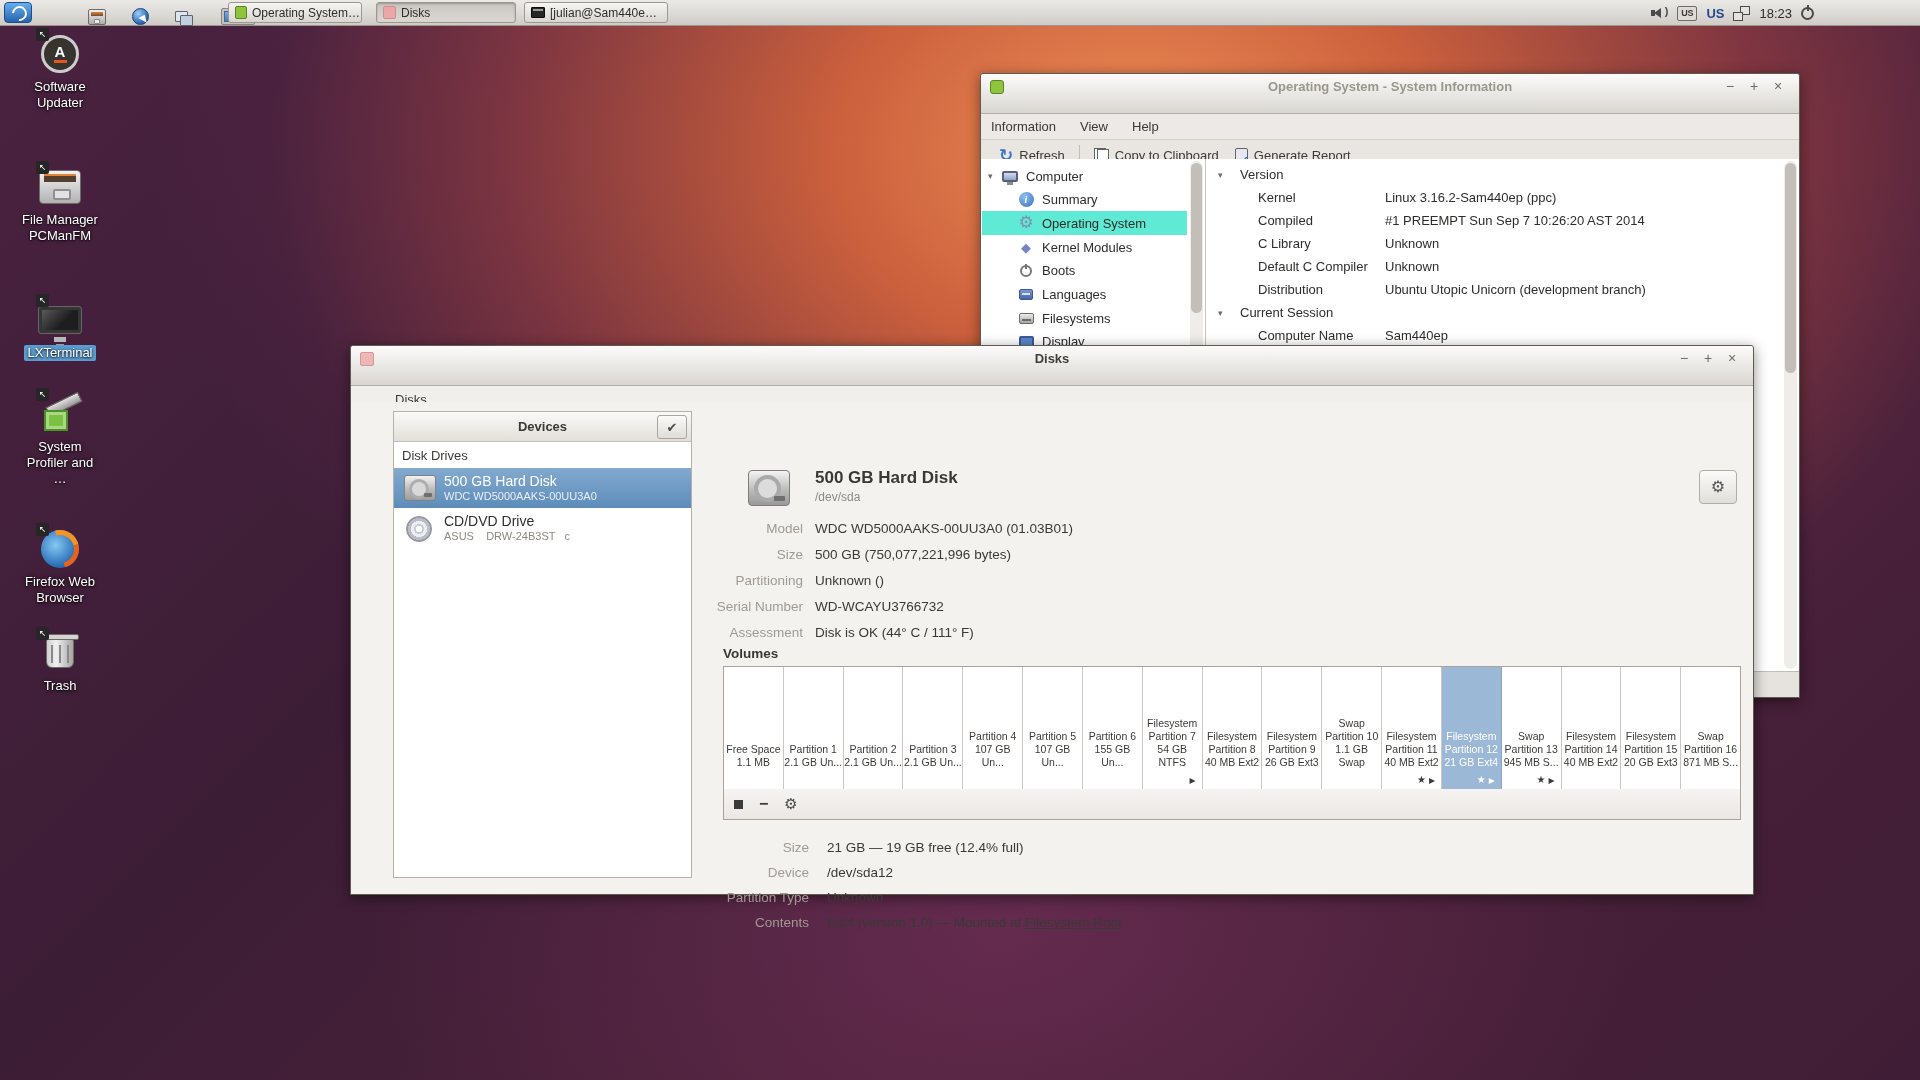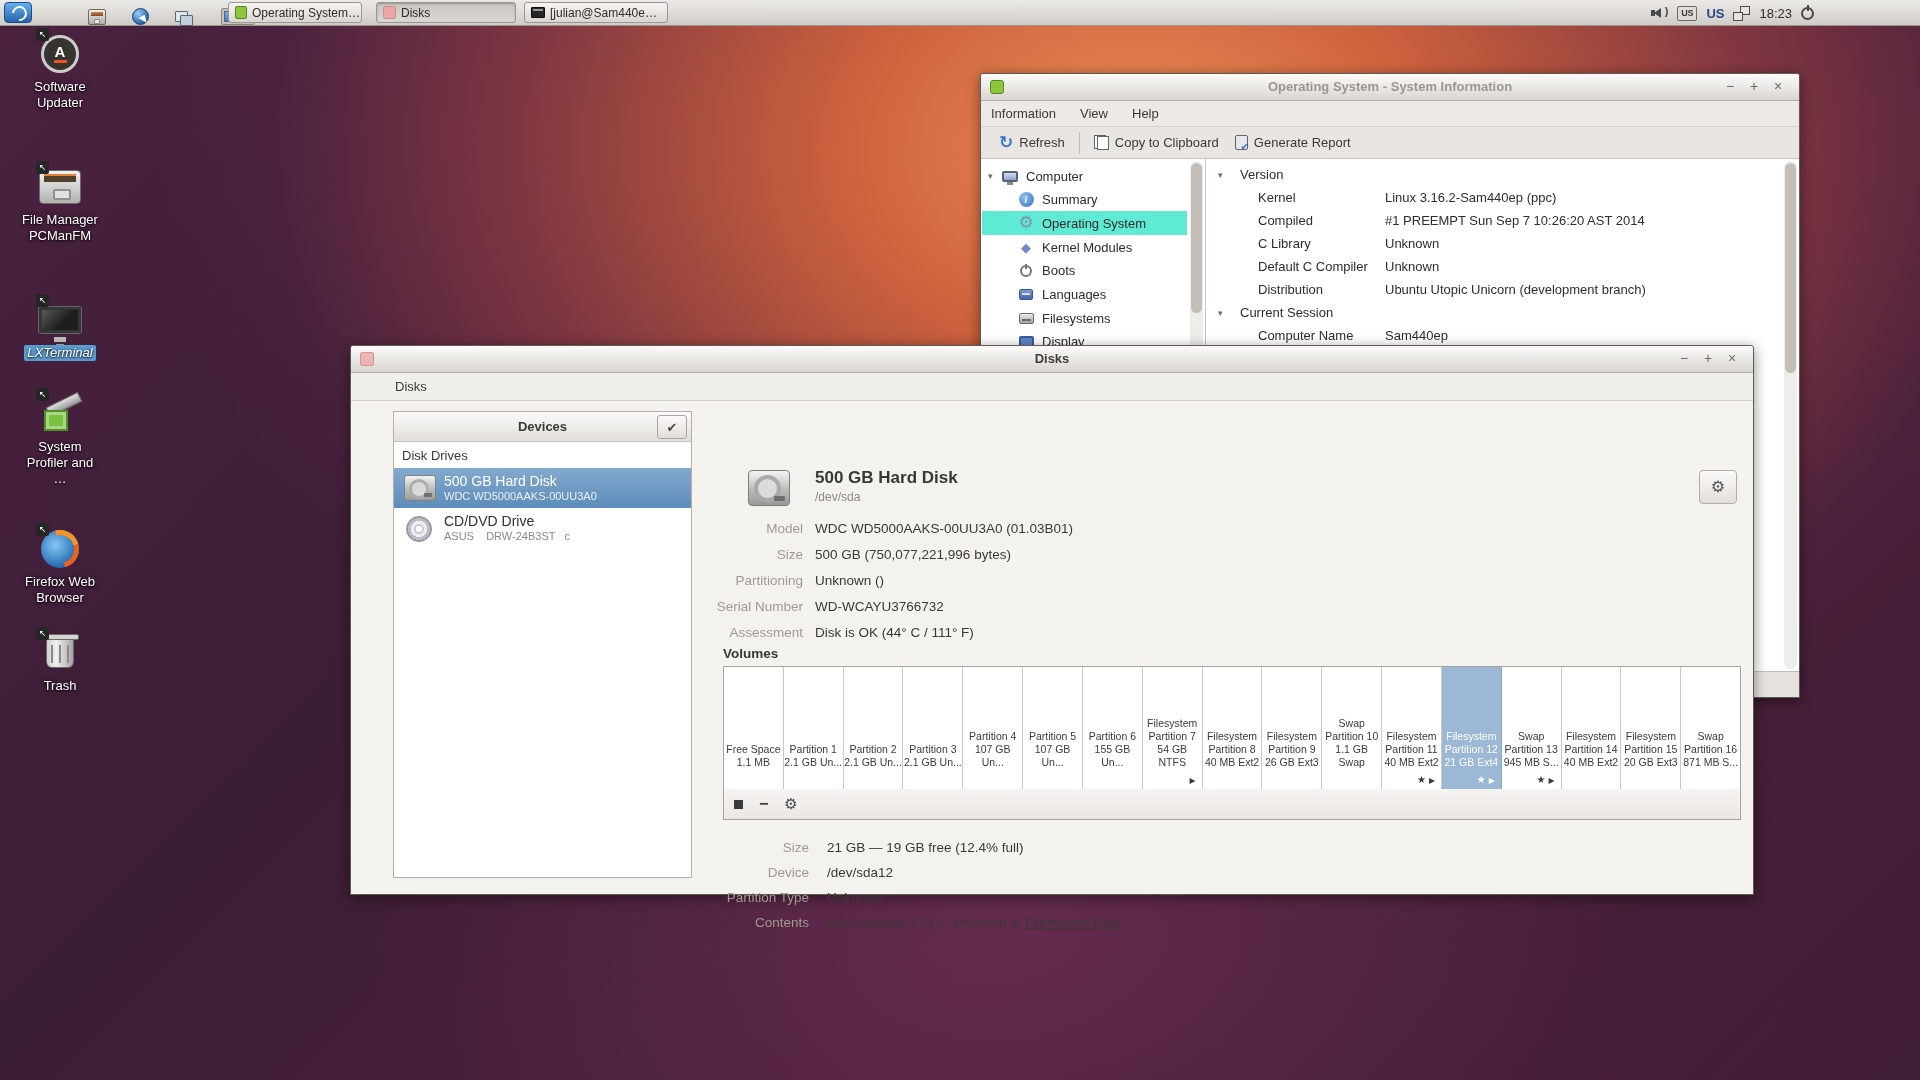--- a/index.html
+++ b/index.html
@@ -54,41 +54,41 @@
   .p-clock{font-size:13px;color:#2f2d2a;}
   .ico-power{width:13px;height:13px;border:2px solid #4a4a4a;border-radius:50%;position:relative;}
   .ico-power::after{content:"";position:absolute;left:50%;top:-4px;width:2px;height:6px;background:#4a4a4a;transform:translateX(-50%);}
   
   .dic{position:absolute;left:18px;width:84px;text-align:center;z-index:1;}
   .dic .iconzone{position:relative;height:44px;display:flex;align-items:center;justify-content:center;}
   .di-badge{position:absolute;top:-4px;left:calc(50% - 24px);width:13px;height:13px;background:#262626;border-radius:2px;
     color:#fff;font-size:9px;line-height:13px;text-align:center;z-index:2;}
   .di-label{margin-top:3px;color:#fff;font-size:13px;line-height:16px;text-shadow:0 1px 2px rgba(0,0,0,.95),0 0 4px rgba(0,0,0,.6);}
   .di-label .ln{display:inline-block;padding:0 3px;border-radius:2px;}
-  .dic.selected .di-label .ln{background:#5d9fd4;font-style:italic;}
+  .dic.selected .di-label .ln{background:#5d9fd4;}
   .di-updater{width:38px;height:38px;border-radius:50%;background:#37332f;border:3px solid #cccccc;position:relative;}
   .di-updater::before{content:"A";position:absolute;left:0;right:0;top:5px;color:#fff;font-weight:bold;font-size:15px;}
   .di-updater::after{content:"";position:absolute;left:50%;bottom:7px;width:13px;height:3px;margin-left:-6px;background:#e95420;}
   .di-pcman{width:42px;height:34px;border-radius:4px;border:1px solid #6e6a64;background:linear-gradient(#f2f2f2,#b2b2b2);position:relative;}
   .di-pcman::before{content:"";position:absolute;left:4px;right:4px;top:3px;height:8px;background:linear-gradient(#e08438 30%,#54402f 31%);}
   .di-pcman::after{content:"";position:absolute;left:50%;top:18px;width:14px;height:7px;margin-left:-7px;border:2px solid #909090;background:#e2e2e2;border-radius:2px;}
   .di-term{width:44px;height:28px;border-radius:3px;background:#353535;border:1px solid #666;position:relative;}
   .di-term::before{content:"";position:absolute;inset:3px;background:linear-gradient(135deg,#5a5a5a,#1e1e1e 60%);}
   .di-term::after{content:"";position:absolute;left:50%;bottom:-9px;width:12px;height:5px;margin-left:-6px;background:#b8b8b8;box-shadow:0 5px 0 -2px #9a9a9a;}
   .di-prof{position:relative;width:44px;height:38px;}
   .di-prof::before{content:"";position:absolute;left:8px;top:4px;width:34px;height:9px;background:linear-gradient(#e2e2e2,#969696);border:1px solid #6e6a64;transform:rotate(-26deg);}
   .di-prof::after{content:"";position:absolute;left:6px;bottom:2px;width:20px;height:17px;background:#7cc242;border:2px solid #4e8f2a;box-shadow:inset 0 0 0 3px rgba(255,255,255,.35);}
   .di-ffx{width:38px;height:38px;border-radius:50%;background:radial-gradient(circle at 38% 40%,#86c8f2,#2a71b8 62%,#1a4a8a);position:relative;overflow:hidden;}
   .di-ffx::before{content:"";position:absolute;inset:-2px;border:7px solid transparent;border-top-color:#f69322;border-right-color:#e8641c;border-radius:50%;transform:rotate(30deg);}
   .di-trash{width:28px;height:30px;border:1px solid #6e6a64;border-radius:3px 3px 6px 6px;background:linear-gradient(90deg,#cfcfcf,#f0f0f0 35%,#a5a5a5);position:relative;}
   .di-trash::before{content:"";position:absolute;left:-4px;top:-5px;width:34px;height:4px;background:#d5d5d5;border:1px solid #6e6a64;border-radius:2px;}
   .di-trash::after{content:"";position:absolute;left:50%;top:6px;width:2px;height:18px;margin-left:-1px;background:#8a8a8a;box-shadow:8px 0 0 #8a8a8a,-8px 0 0 #8a8a8a;}
   
   .window{position:absolute;background:#f4f2f0;border:1px solid #5f5a52;border-radius:3px 3px 0 0;box-shadow:0 3px 14px rgba(0,0,0,.45);}
-  .titlebar{position:relative;height:27px;background:linear-gradient(#fcfbfa,#d9d6d1);border-bottom:1px solid #b3aea7;border-radius:3px 3px 0 0;}
+  .titlebar{position:relative;height:40px;background:linear-gradient(#fcfbfa,#d9d6d1);border-bottom:1px solid #b3aea7;border-radius:3px 3px 0 0;}
   .title{position:absolute;left:0;right:0;top:5px;text-align:center;font-weight:bold;font-size:13px;}
   .wc{position:absolute;top:4px;width:18px;height:18px;text-align:center;line-height:17px;font-size:14px;color:#6e6a64;cursor:default;}
   
   #win-sysinfo{left:980px;top:73px;width:820px;height:625px;z-index:5;}
   #win-sysinfo .title{color:#9b968f;}
   #si-menubar{height:26px;background:#ece9e6;border-bottom:1px solid #d5d1cb;display:flex;align-items:center;padding-left:10px;gap:24px;font-size:13px;color:#3b3936;}
   #si-toolbar{height:32px;background:#e9e6e2;border-bottom:1px solid #c9c4be;display:flex;align-items:center;padding-left:10px;font-size:13px;color:#3b3936;}
   .si-tbtn{display:flex;align-items:center;gap:6px;padding:0 8px;height:26px;}
   .si-sep{width:1px;height:22px;background:#c2bdb6;margin:0 6px;}
   .tb-refresh{color:#3a74c8;font-size:17px;font-weight:bold;line-height:14px;}

